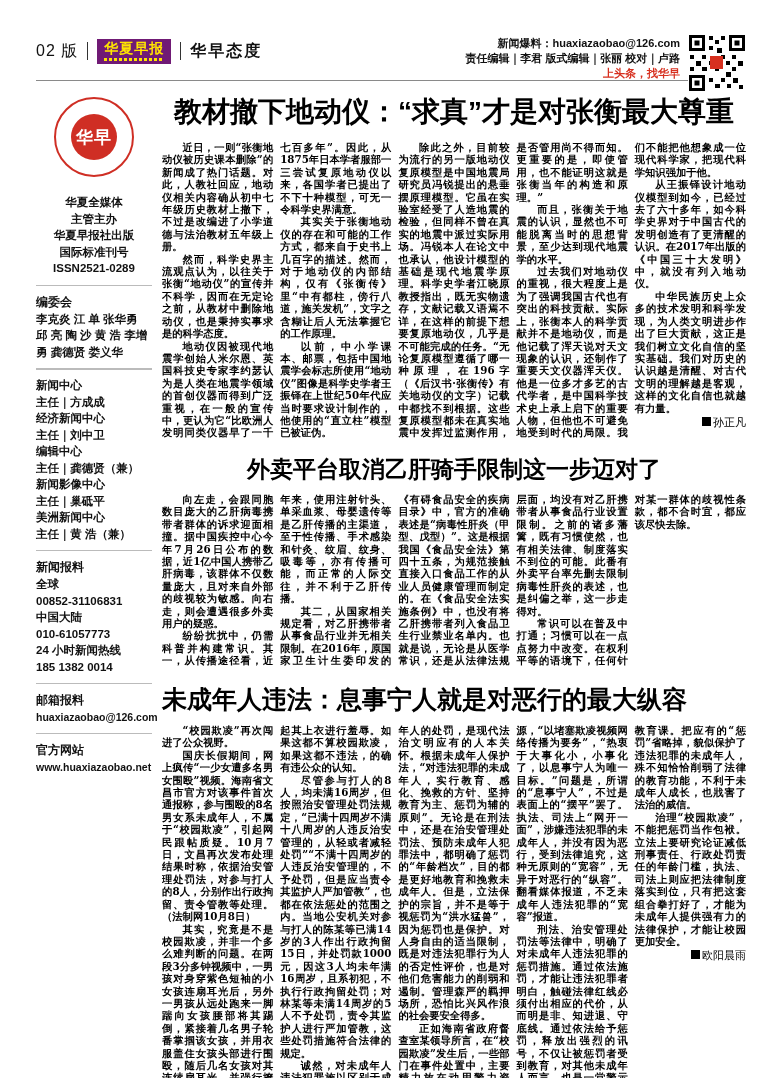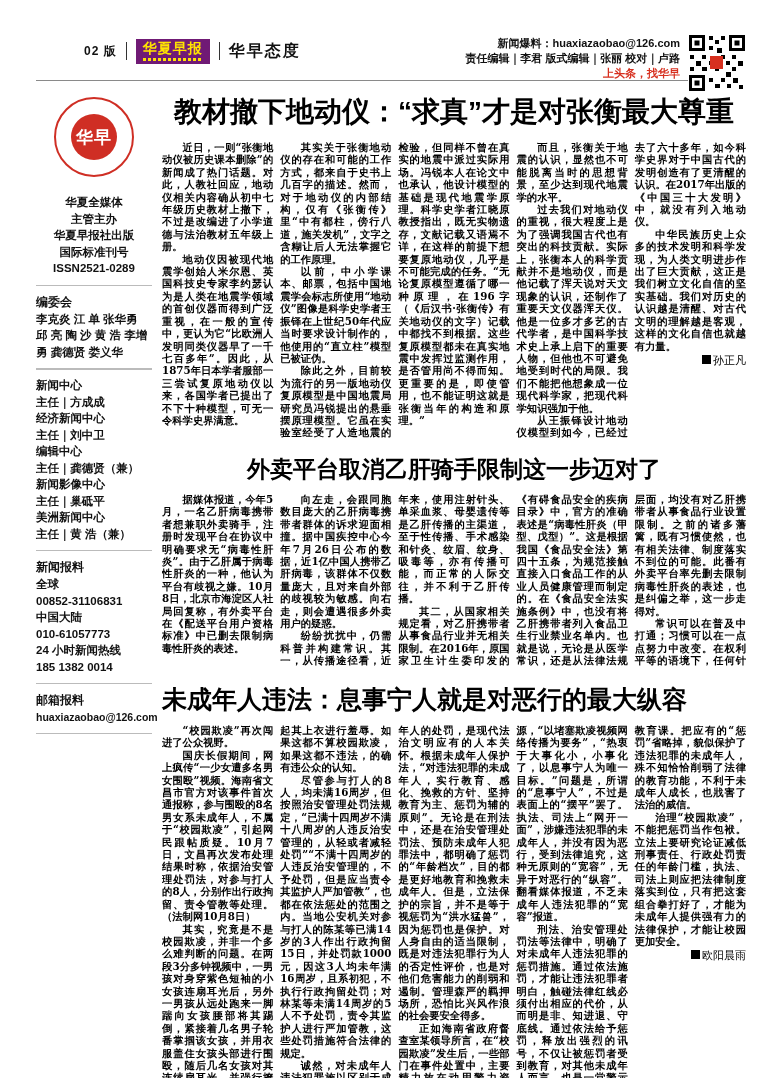--- a/index.html
+++ b/index.html
@@ -2,21 +2,21 @@
 <html><head>
 <meta charset="utf-8">
 <style>
   html,body{margin:0;padding:0;background:#f2f2f2;}
   .page{position:relative;width:766px;height:1078px;background:#ffffff;overflow:hidden;
         font-family:"Liberation Sans",sans-serif;color:#111;}
   .inner{position:absolute;left:36px;top:36px;width:710px;}
 
   
   .masthead{display:flex;align-items:center;height:30px;}
-  .page-no{font-size:12px;font-weight:bold;letter-spacing:1px;margin-left:48px;}
+  .page-no{font-size:16px;font-weight:normal;letter-spacing:1px;}
   .vsep{width:1px;height:18px;background:#333;margin:0 9px;}
   .brandbox{background:#701a75;color:#ffe400;padding:1px 7px 3px 7px;text-align:center;line-height:1;}
   .brandbox .bt{font-size:14px;font-weight:bold;letter-spacing:1px;font-family:"DejaVu Serif",serif;}
   .brandbox .bu{display:block;height:3px;margin-top:2px;background:
       repeating-linear-gradient(90deg,#ffe400 0 3px,transparent 3px 5px);}
   .section-name{font-size:16px;font-weight:bold;letter-spacing:2px;}
   .head-right{position:absolute;right:66px;top:0;text-align:right;line-height:15px;}
   .head-right .l1{font-size:11px;font-weight:bold;}
   .head-right .l2{font-size:11px;font-weight:bold;}
   .head-right .l3{font-size:11px;font-weight:bold;color:#d7301f;}
@@ -176,44 +176,48 @@
             </div>
         </div>
         <hr class="side-div">
 
         <div class="side-sec">
           <div class="side-title">邮箱报料</div>
           <div class="side-mono">huaxiazaobao@126.com</div>
         </div>
         <hr class="side-div">
 
+        <div class="side-sec">
+          <div class="side-title">官方网站</div>
+          <div class="side-mono">www.huaxiazaobao.net</div>
+        </div>
       </div>
 
       <div class="main">
 
         <div class="article">
           <h1 class="a-title t1">教材撤下地动仪：“求真”才是对张衡最大尊重</h1>
           <div class="a-body b1">
               <p class="para">近日，一则“张衡地动仪被历史课本删除”的新闻成了热门话题。对此，人教社回应，地动仪相关内容确从初中七年级历史教材上撤下，不过是改编进了小学道德与法治教材五年级上册。</p>
+              <p class="para">然而，科学史界主流观点认为，以往关于张衡“地动仪”的宣传并不科学，因而在无定论之前，从教材中删除地动仪，也是秉持实事求是的科学态度。</p>
               <p class="para">地动仪因被现代地震学创始人米尔恩、英国科技史专家李约瑟认为是人类在地震学领域的首创仪器而得到广泛重视，在一般的宣传中，更认为它“比欧洲人发明同类仪器早了一千七百多年”。因此，从1875年日本学者服部一三尝试复原地动仪以来，各国学者已提出了不下十种模型，可无一令科学史界满意。</p>
               <p class="para">其实关于张衡地动仪的存在和可能的工作方式，都来自于史书上几百字的描述。然而，对于地动仪的内部结构，仅有《张衡传》里“中有都柱，傍行八道，施关发机”，文字之含糊让后人无法掌握它的工作原理。</p>
               <p class="para">以前，中小学课本、邮票，包括中国地震学会标志所使用“地动仪”图像是科学史学者王振铎在上世纪50年代应当时要求设计制作的，他使用的“直立柱”模型已被证伪。</p>
               <p class="para">除此之外，目前较为流行的另一版地动仪复原模型是中国地震局研究员冯锐提出的悬垂摆原理模型。它虽在实验室经受了人造地震的检验，但同样不曾在真实的地震中派过实际用场。冯锐本人在论文中也承认，他设计模型的基础是现代地震学原理。科学史学者江晓原教授指出，既无实物遗存，文献记载又语焉不详，在这样的前提下想要复原地动仪，几乎是不可能完成的任务。“无论复原模型遵循了哪一种原理，在196字（《后汉书·张衡传》有关地动仪的文字）记载中都找不到根据。这些复原模型都未在真实地震中发挥过监测作用，是否管用尚不得而知。更重要的是，即使管用，也不能证明这就是张衡当年的构造和原理。”</p>
               <p class="para">而且，张衡关于地震的认识，显然也不可能脱离当时的思想背景，至少达到现代地震学的水平。</p>
               <p class="para">过去我们对地动仪的重视，很大程度上是为了强调我国古代也有突出的科技贡献。实际上，张衡本人的科学贡献并不是地动仪，而是他记载了浑天说对天文现象的认识，还制作了重要天文仪器浑天仪。他是一位多才多艺的古代学者，是中国科学技术史上承上启下的重要人物，但他也不可避免地受到时代的局限。我们不能把他想象成一位现代科学家，把现代科学知识强加于他。</p>
               <p class="para">从王振铎设计地动仪模型到如今，已经过去了六十多年，如今科学史界对于中国古代的发明创造有了更清醒的认识。在2017年出版的《中国三十大发明》中，就没有列入地动仪。</p>
               <p class="para">中华民族历史上众多的技术发明和科学发现，为人类文明进步作出了巨大贡献，这正是我们树立文化自信的坚实基础。我们对历史的认识越是清醒、对古代文明的理解越是客观，这样的文化自信也就越有力量。</p>
               <p class="author"><span class="sq"></span><span>孙正凡</span></p>
             </div>
         </div>
 
         <div class="article">
           <h1 class="a-title t2">外卖平台取消乙肝骑手限制这一步迈对了</h1>
           <div class="a-body b2">
-              <p class="para">据媒体报道，今年5月，一名乙肝病毒携带者想兼职外卖骑手，注册时发现平台在协议中明确要求无“病毒性肝炎”。由于乙肝属于病毒性肝炎的一种，他认为平台有歧视之嫌。10月8日，北京市海淀区人社局回复称，有外卖平台在《配送平台用户资格标准》中已删去限制病毒性肝炎的表述。</p>
               <p class="para">向左走，会跟同胞数目庞大的乙肝病毒携带者群体的诉求迎面相撞。据中国疾控中心今年7月26日公布的数据，近1亿中国人携带乙肝病毒，该群体不仅数量庞大，且对来自外部的歧视较为敏感。向右走，则会遭遇很多外卖用户的疑惑。</p>
               <p class="para">纷纷扰扰中，仍需科普并构建常识。其一，从传播途径看，近年来，使用注射针头、单采血浆、母婴遗传等是乙肝传播的主渠道，至于性传播、手术感染和针灸、纹眉、纹身、吸毒等，亦有传播可能，而正常的人际交往，并不利于乙肝传播。</p>
               <p class="para">其二，从国家相关规定看，对乙肝携带者从事食品行业并无相关限制。在2016年，原国家卫生计生委印发的《有碍食品安全的疾病目录》中，官方的准确表述是“病毒性肝炎（甲型、戊型）”。这是根据我国《食品安全法》第四十五条，为规范接触直接入口食品工作的从业人员健康管理而制定的。在《食品安全法实施条例》中，也没有将乙肝携带者列入食品卫生行业禁业名单内。也就是说，无论是从医学常识，还是从法律法规层面，均没有对乙肝携带者从事食品行业设置限制。之前的诸多藩篱，既有习惯使然，也有相关法律、制度落实不到位的可能。此番有外卖平台率先删去限制病毒性肝炎的表述，也是纠偏之举，这一步走得对。</p>
               <p class="para">常识可以在普及中打通；习惯可以在一点点努力中改变。在权利平等的语境下，任何针对某一群体的歧视性条款，都不合时宜，都应该尽快去除。</p>
             </div>
         </div>
 
         <div class="article">
           <h1 class="a-title t3">未成年人违法：息事宁人就是对恶行的最大纵容</h1>
           <div class="a-body b3">

